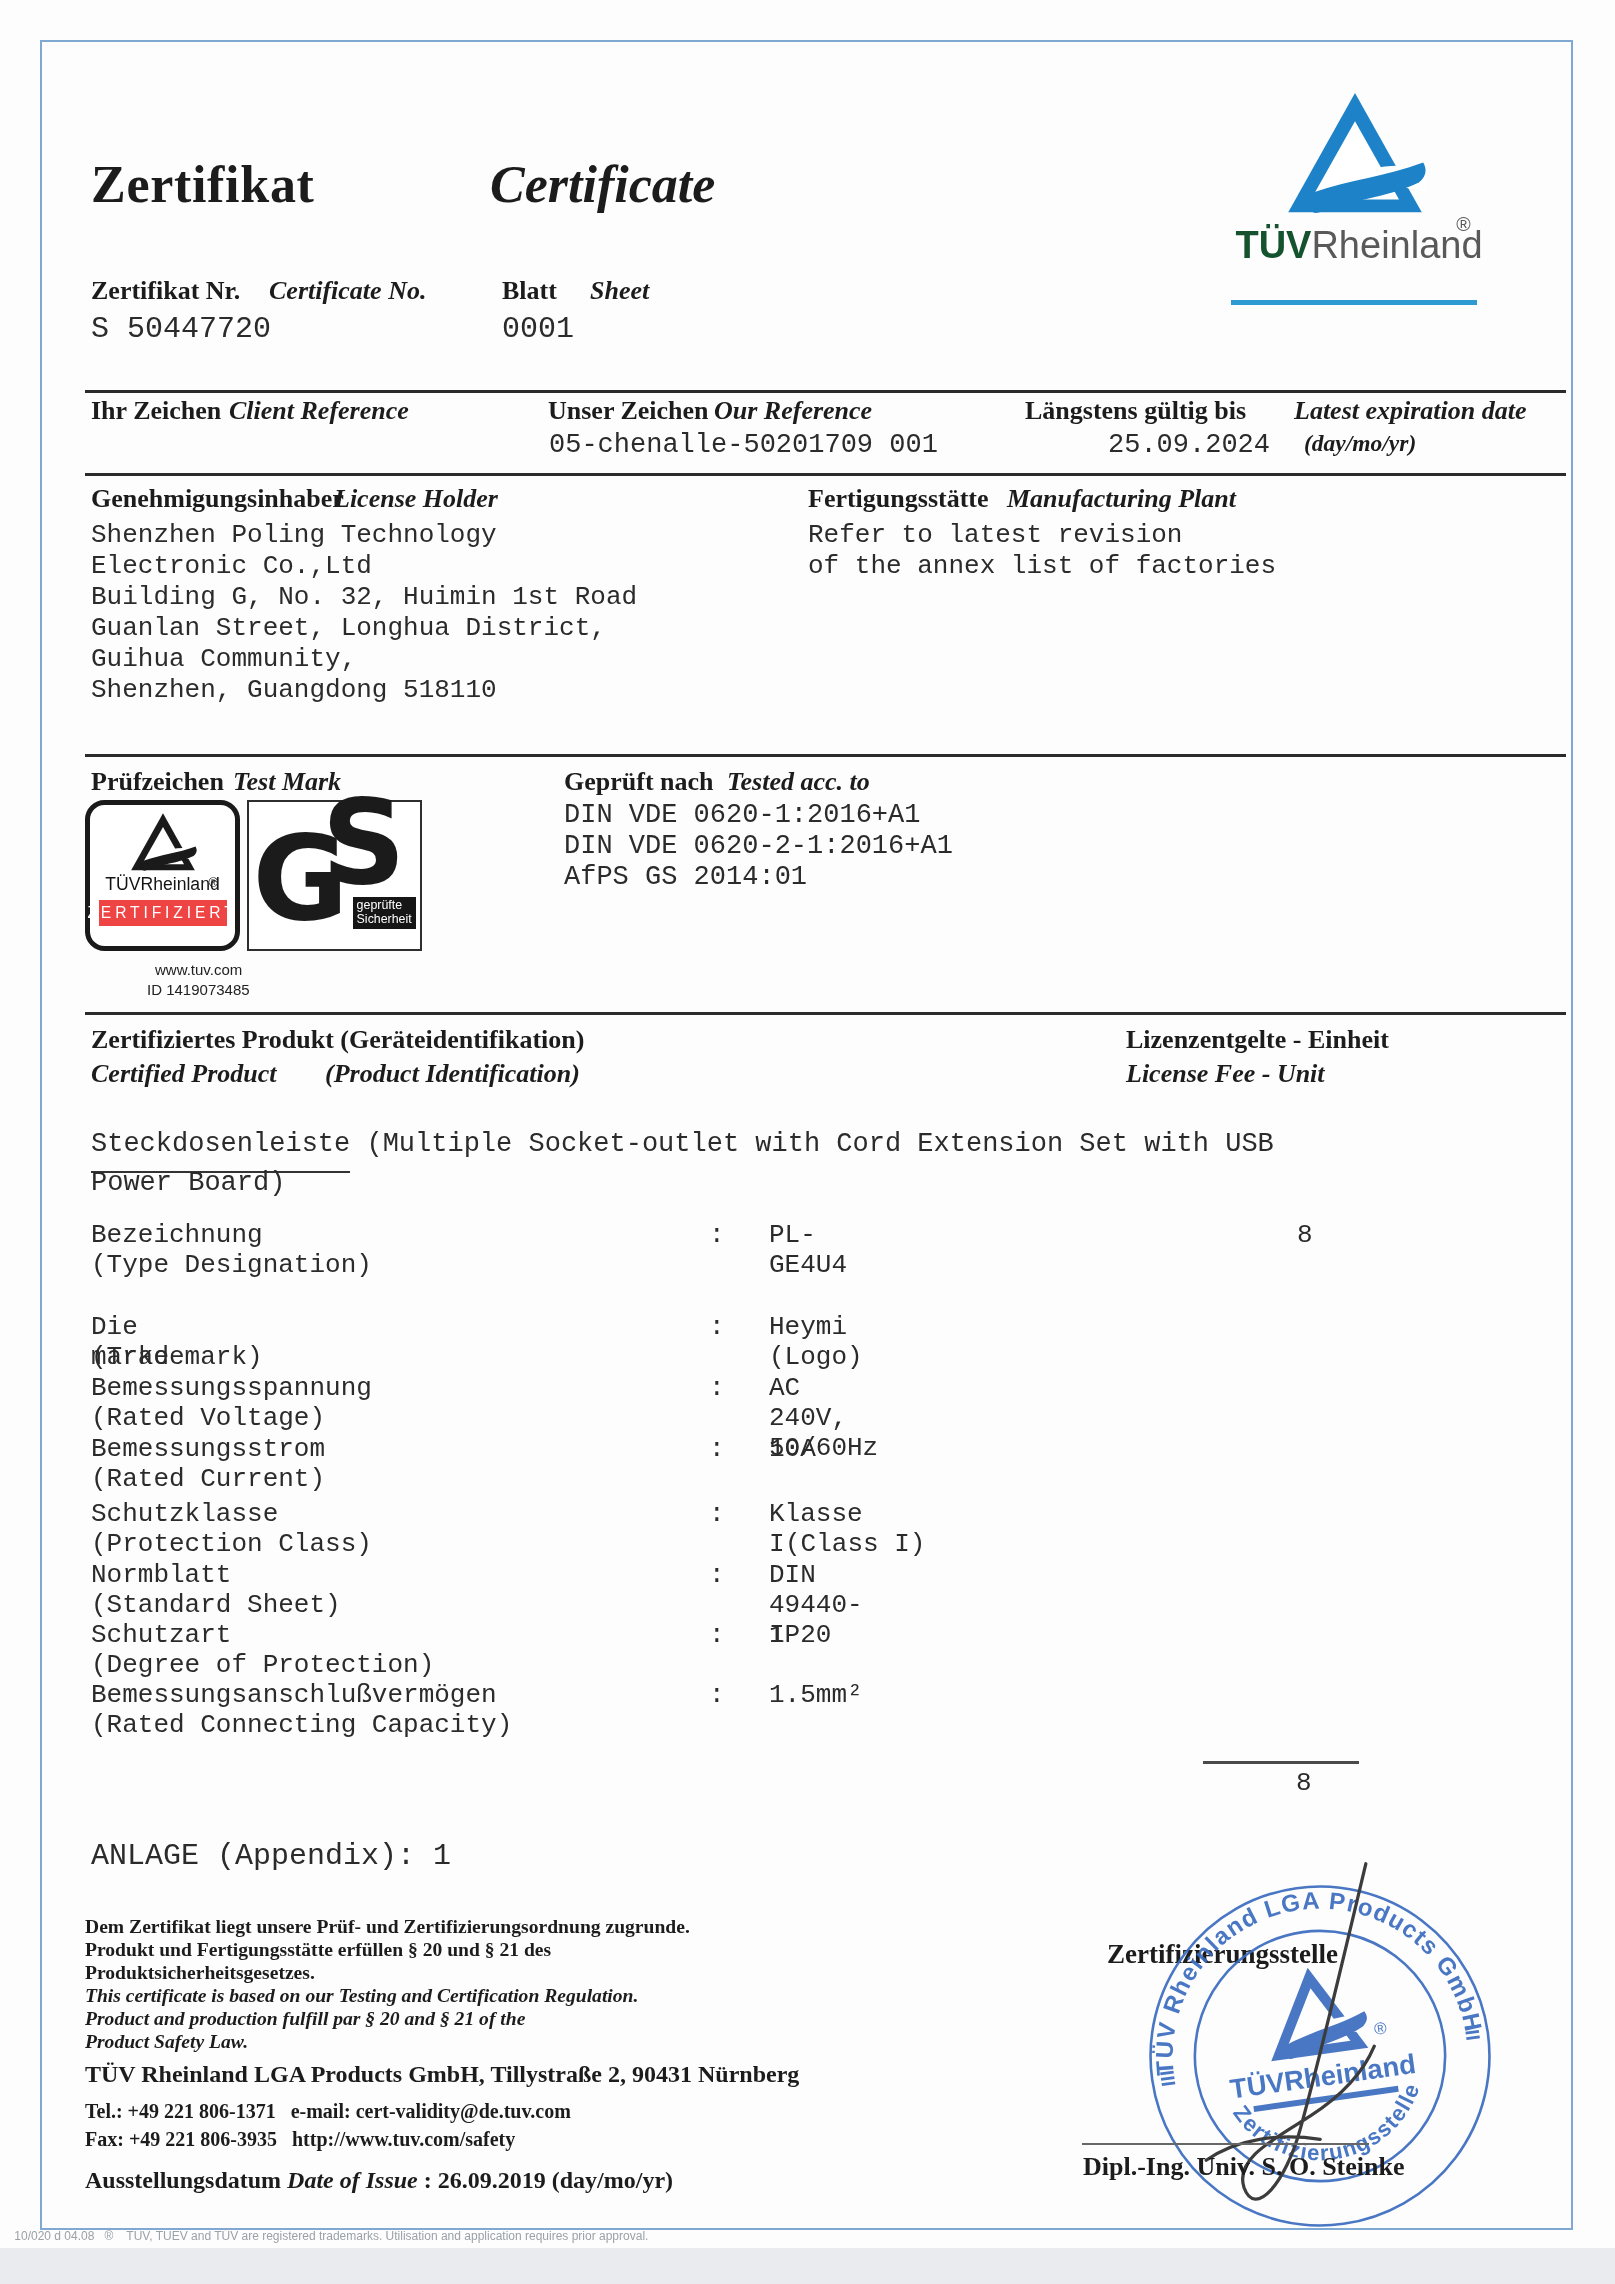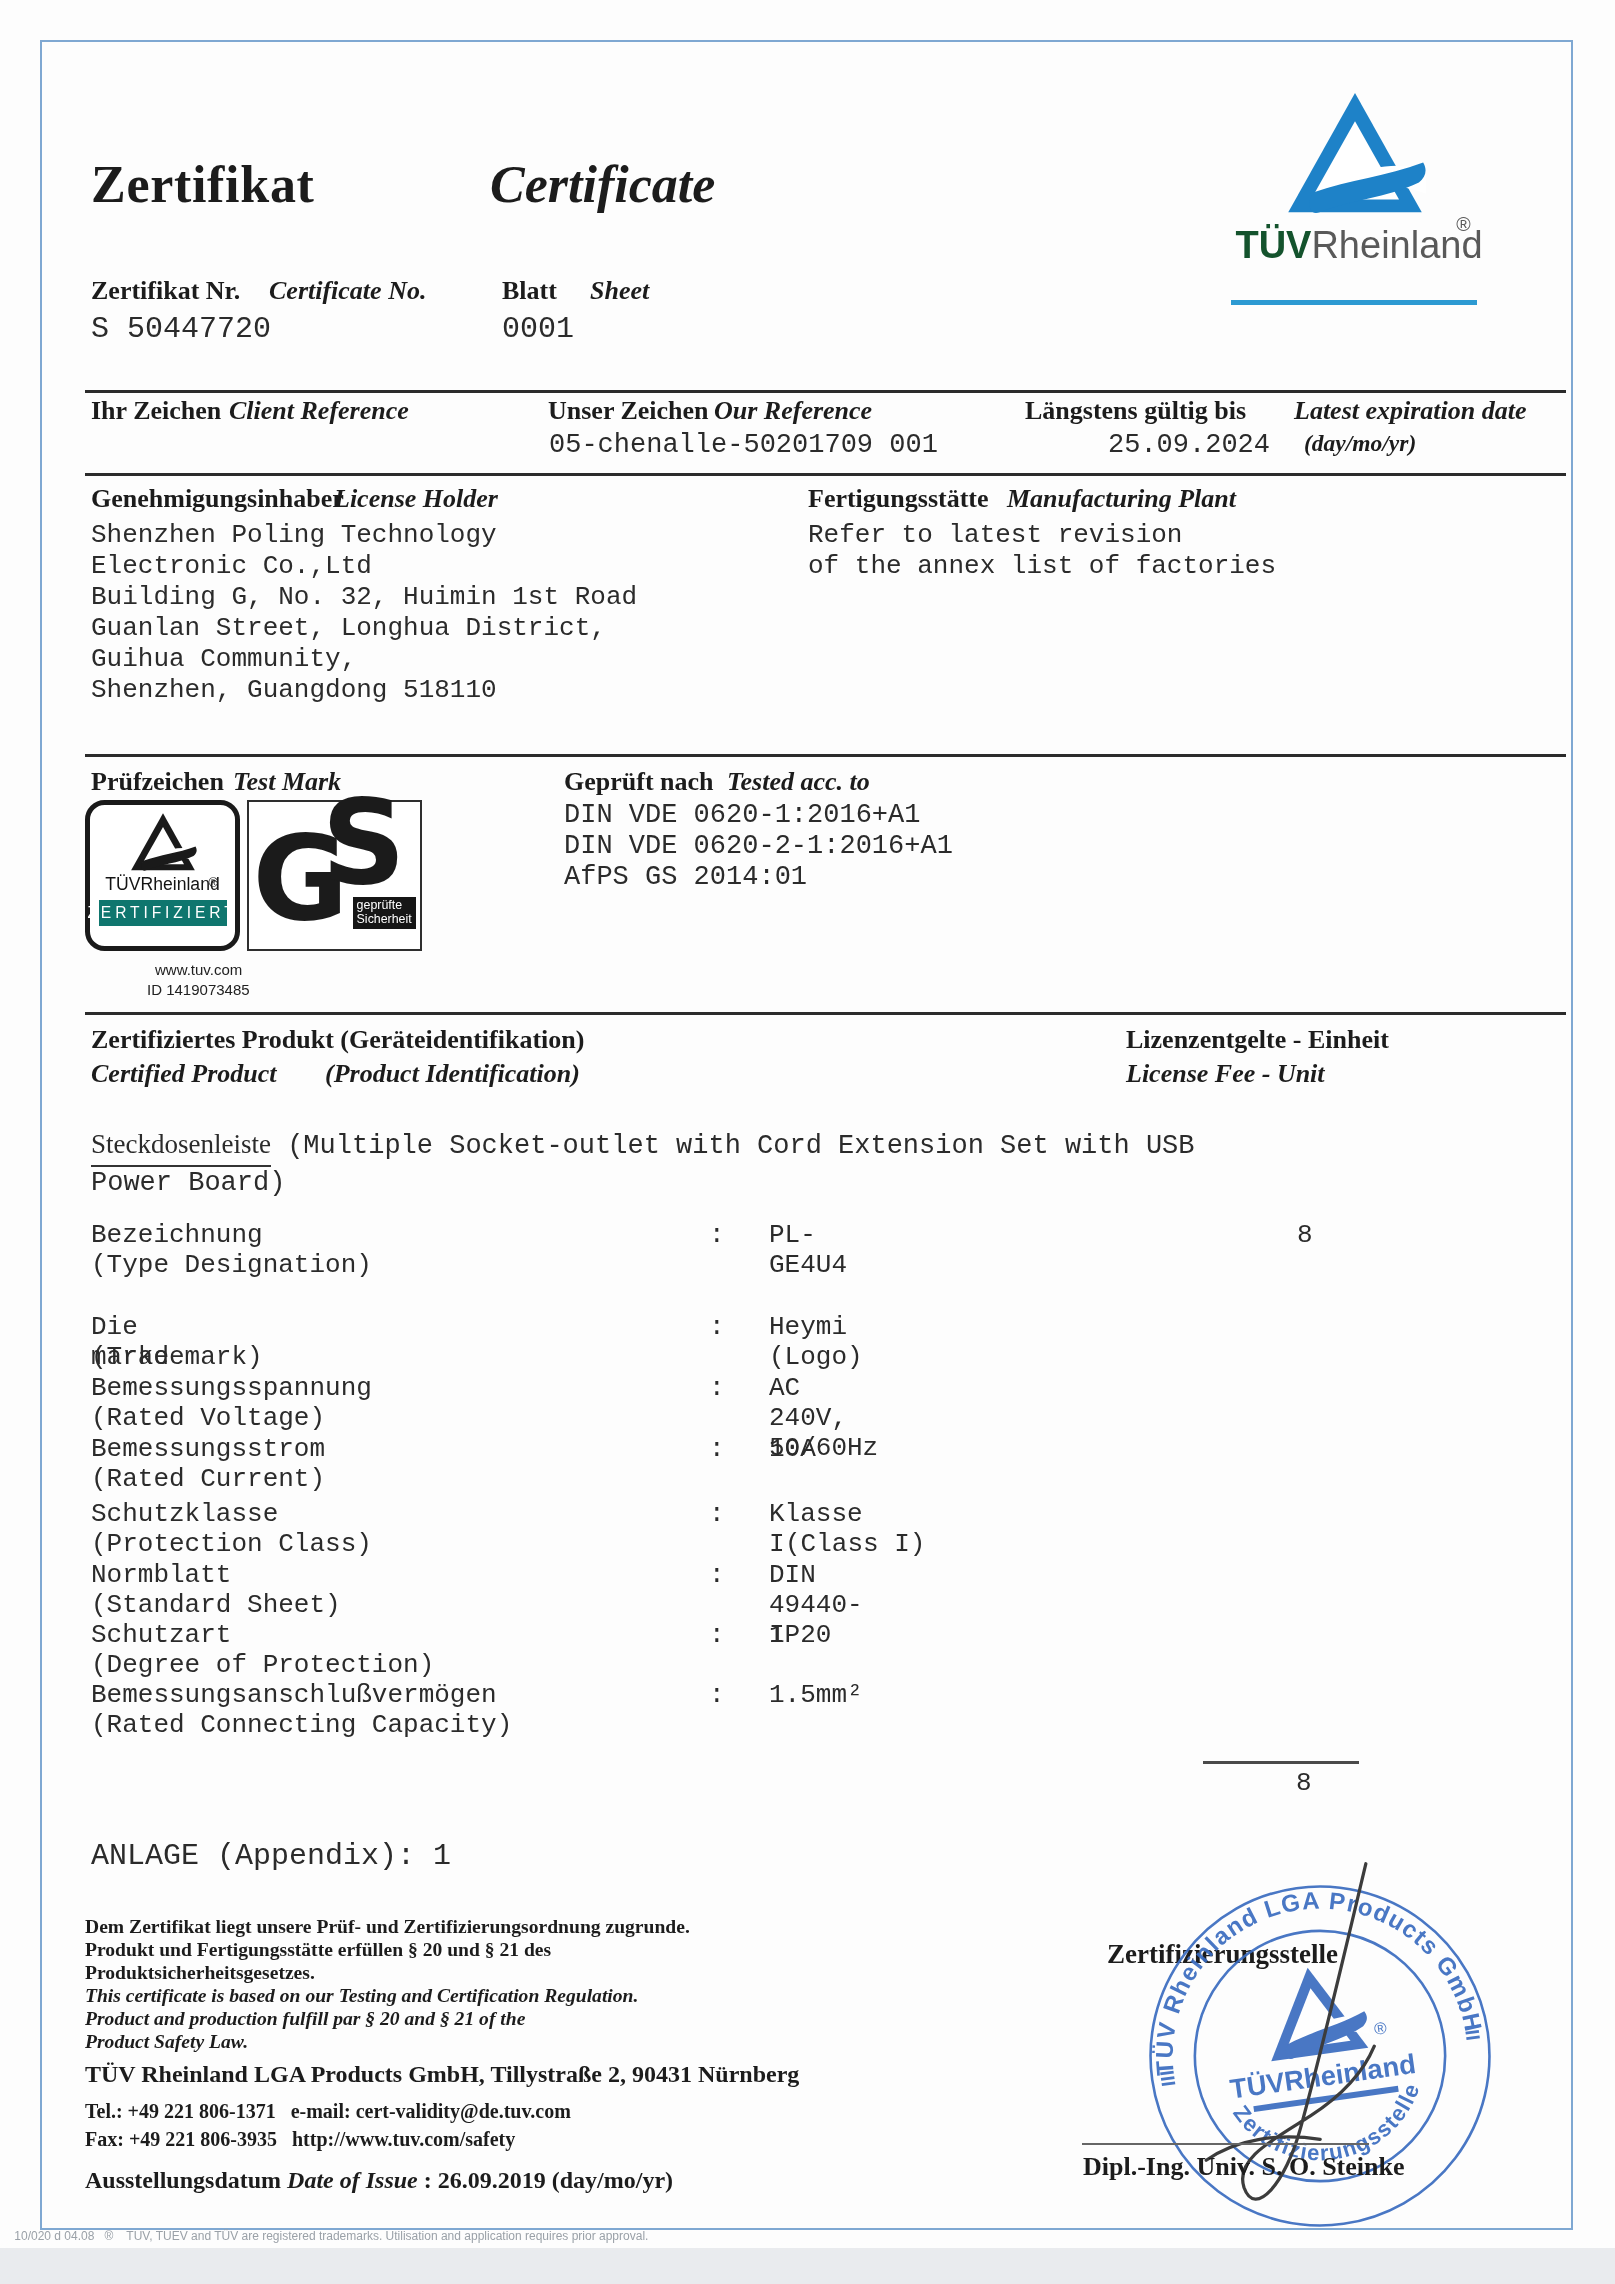--- a/index.html
+++ b/index.html
@@ -34,38 +34,38 @@
               font-size:19.6px;color:#5a5a5a;}
   .brand .bar{position:absolute;left:6.5px;bottom:0;width:246px;height:4.6px;background:#2d9ad2;}
   
   .badges{position:absolute;left:85px;top:800px;width:344px;height:151px;display:flex;align-items:stretch;}
   .tuvbadge{width:155px;border:5.9px solid #1a1a1a;border-radius:19.6px;background:#fff;
             display:flex;flex-direction:column;align-items:center;justify-content:flex-start;
             padding:6.5px 3.9px 5.2px 3.9px;box-sizing:border-box;position:relative;}
   .tuvbadge .minireg{position:absolute;right:17px;top:70px;font-size:13px;color:#222;
                      font-family:"Liberation Sans",sans-serif;}
   .tuvbadge .name{font-family:"Liberation Sans",sans-serif;font-size:17.6px;color:#141414;margin-top:1.3px;}
-  .tuvbadge .zbar{margin-top:5.2px;width:128px;height:26px;background:#0f766e;color:#fff;
+  .tuvbadge .zbar{margin-top:5.2px;width:128px;height:26px;background:#ef4444;color:#fff;
                   font-family:"Liberation Sans",sans-serif;font-size:15.6px;letter-spacing:3.9px;
                   display:flex;align-items:center;justify-content:center;}
   .gsbadge{width:171px;border:2px solid #2e2e2e;margin-left:6.5px;background:#fff;position:relative;}
   .gsbadge .g{position:absolute;left:3.9px;top:18px;font-family:"DejaVu Sans",sans-serif;
               font-weight:bold;font-size:117px;color:#1b1b1b;line-height:1;}
   .gsbadge .s{position:absolute;left:73px;top:-18px;font-family:"DejaVu Sans",sans-serif;
               font-weight:bold;font-size:117px;color:#1b1b1b;line-height:1;}
   .gsbadge .cap{position:absolute;right:3.9px;bottom:19.6px;background:#161616;color:#fff;
                 font-family:"Liberation Sans",sans-serif;font-size:12.4px;line-height:13.7px;
                 padding:2.6px 3.9px;text-align:left;}
   .idline{font-family:"Liberation Sans",sans-serif;font-size:15px;color:#222;margin-left:44px;}
   
   .spec-label{position:absolute;left:91px;}
   .spec-colon{position:absolute;left:709px;}
   .spec-value{position:absolute;left:769px;}
   .spec-qty{position:absolute;left:1297px;}
-  .u{border-bottom:2.6px solid #333;padding-bottom:6px;font-family:Liberation Serif, serif;}
+  .u{border-bottom:2.6px solid #333;padding-bottom:12px;}
   
   .stampwrap{position:absolute;left:1131px;top:1867px;width:378px;height:378px;
              transform:rotate(-8deg);opacity:.92;}
   .sig{position:absolute;left:1167px;top:1854px;width:339px;height:430px;}
   .graybottom{position:absolute;left:0;top:2248px;width:1616px;height:37px;background:#e9ebee;}
 </style>
 </head>
 <body>
 
 <svg width="0" height="0" style="position:absolute">

